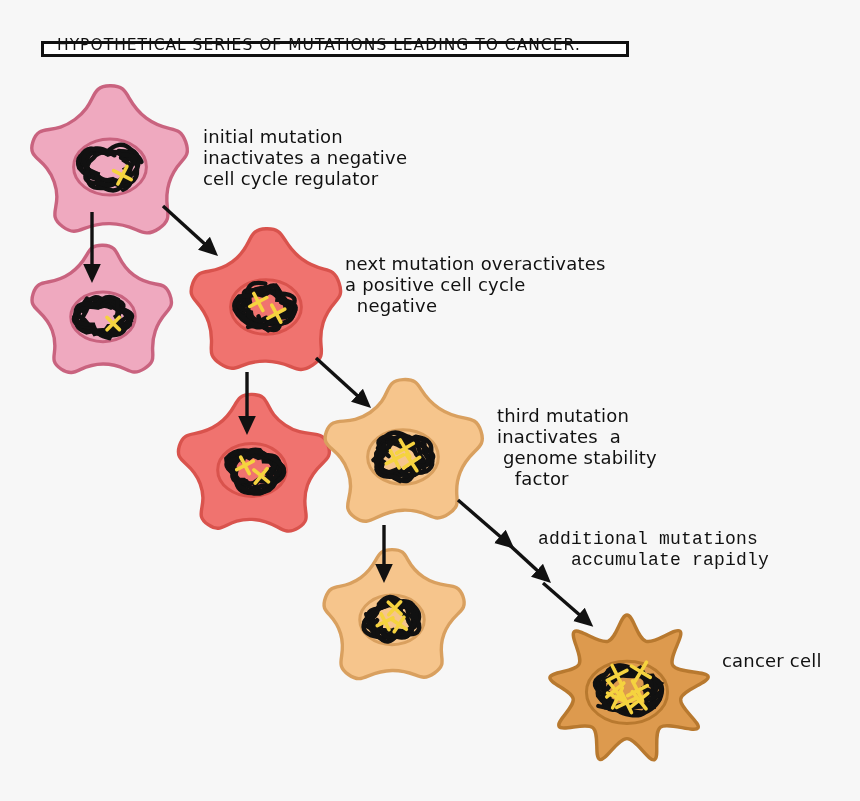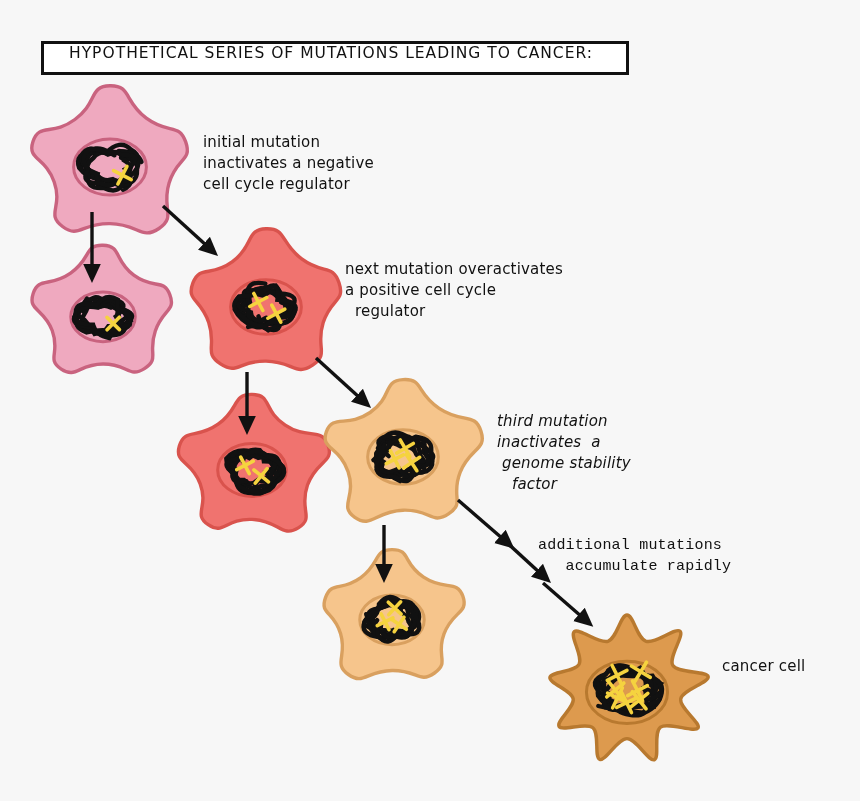--- a/index.html
+++ b/index.html
@@ -25,49 +25,48 @@
     top: 0; left: 0;
     width: 860px;
     height: 801px;
     display: block;
   }
   .title-box {
     position: absolute;
     left: 41px;
     top: 41px;
     width: 588px;
-    height: 34px;
+    height: 16px;
     border: 3px solid #111111;
     background: #ffffff;
     box-sizing: border-box;
     display: flex;
-    align-items: flex-start;
-    padding-left: 25px;
+    align-items: flex-end;
+    padding-left: 13px;
   }
   .title-text {
     font-family: "DejaVu Sans", sans-serif;
     font-size: 15.5px;
     letter-spacing: 1.0px;
     color: #111111;
     white-space: nowrap;
     font-weight: 500;
   }
   .annot {
     position: absolute;
     font-family: "DejaVu Sans", sans-serif;
     color: #111111;
-    font-size: 15px;
+    font-size: 18px;
     line-height: 21px;
     white-space: pre;
     letter-spacing: 0.2px;
-    margin-top: 6px;
   }
   #annot-1 { left: 203px; top: 126px; }
   #annot-2 { left: 345px; top: 253px; }
-  #annot-3 { left: 497px; top: 405px; font-style: italic; }
+  #annot-3 { left: 497px; top: 405px; }
   #annot-4 { left: 538px; top: 529px; font-family: Liberation Mono, monospace; }
   #annot-5 { left: 722px; top: 650px; }
 </style>
 </head>
 <body>
 
 <div id="diagram-root">
 
   <svg class="canvas" viewBox="0 0 860 801">
     <defs>
@@ -247,21 +246,21 @@
 
   <div class="title-box">
     <span class="title-text">HYPOTHETICAL SERIES OF MUTATIONS LEADING TO CANCER:</span>
   </div>
 
   <div class="annot" id="annot-1">initial mutation
 inactivates a negative
 cell cycle regulator</div>
   <div class="annot" id="annot-2">next mutation overactivates
 a positive cell cycle
-  regulator</div>
+  negative</div>
   <div class="annot" id="annot-3">third mutation
 inactivates  a
  genome stability
    factor</div>
   <div class="annot" id="annot-4">additional mutations
    accumulate rapidly</div>
   <div class="annot" id="annot-5">cancer cell</div>
 
 </div>
 

